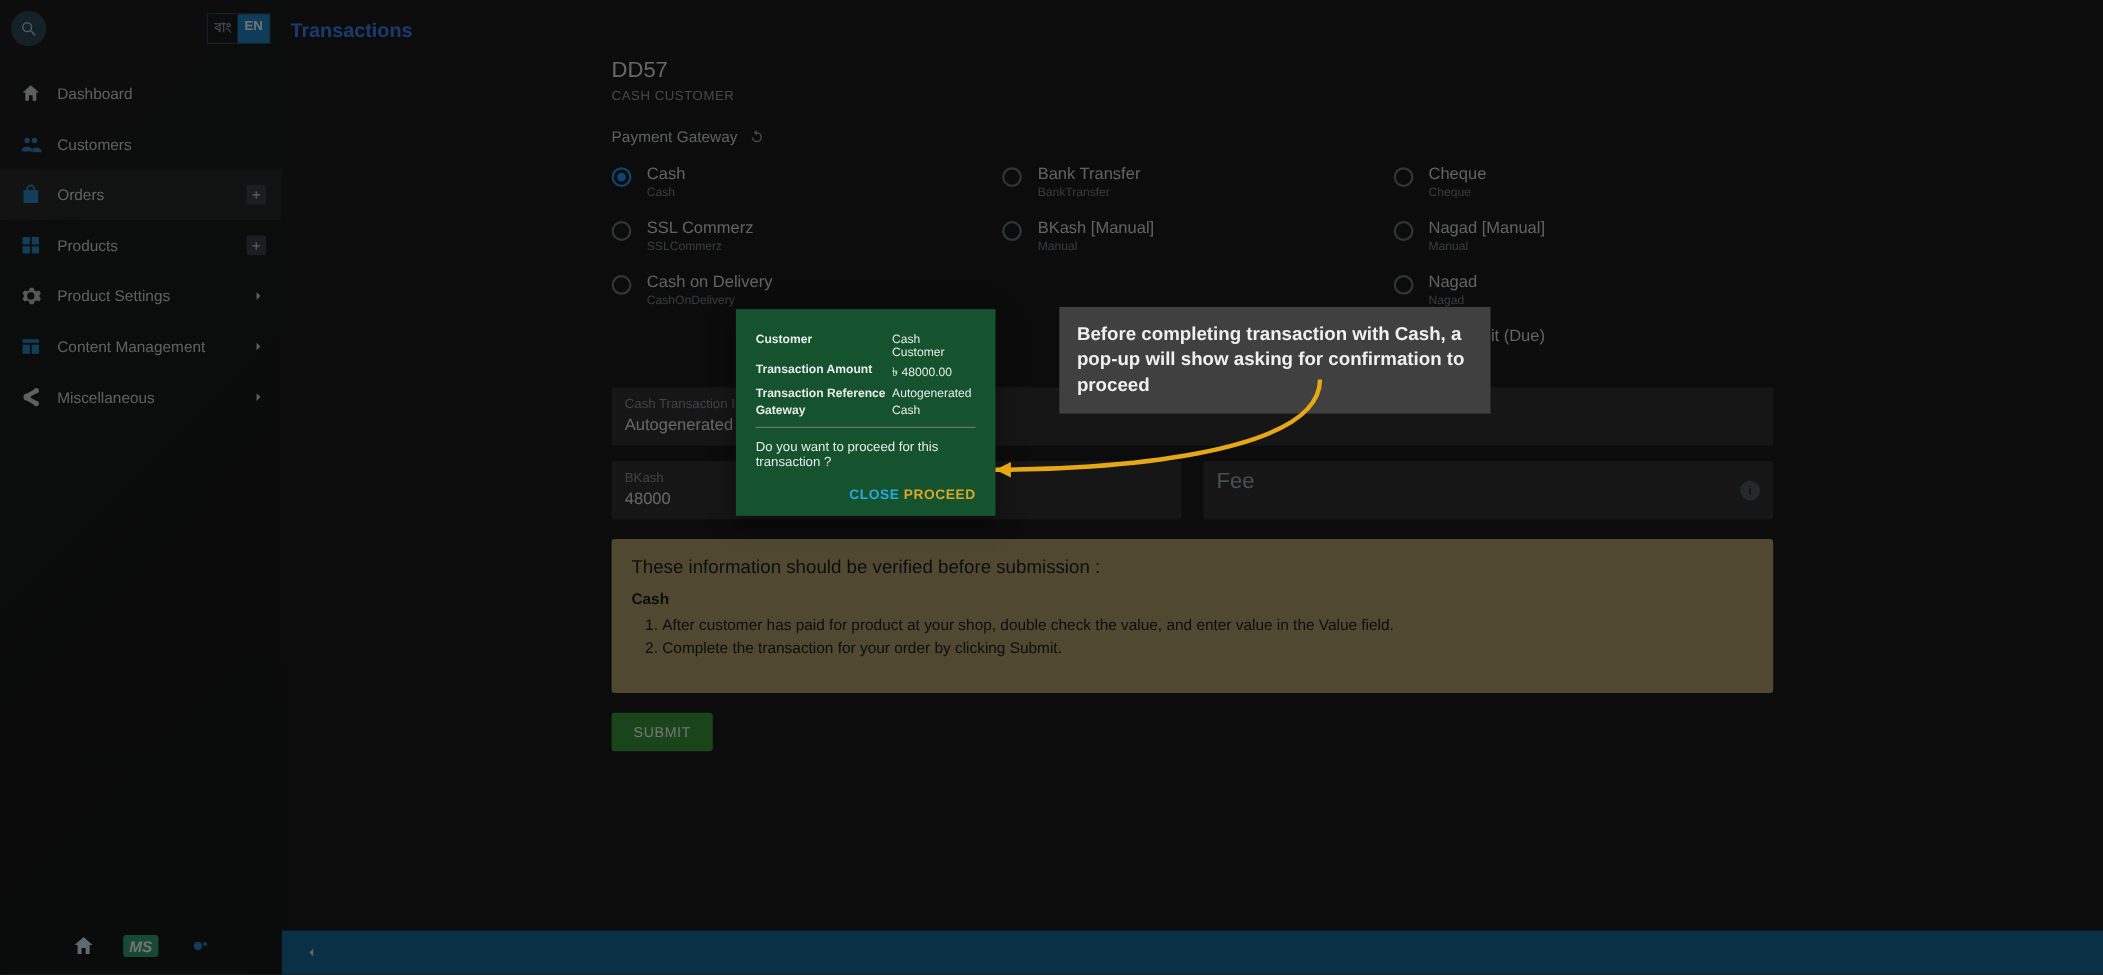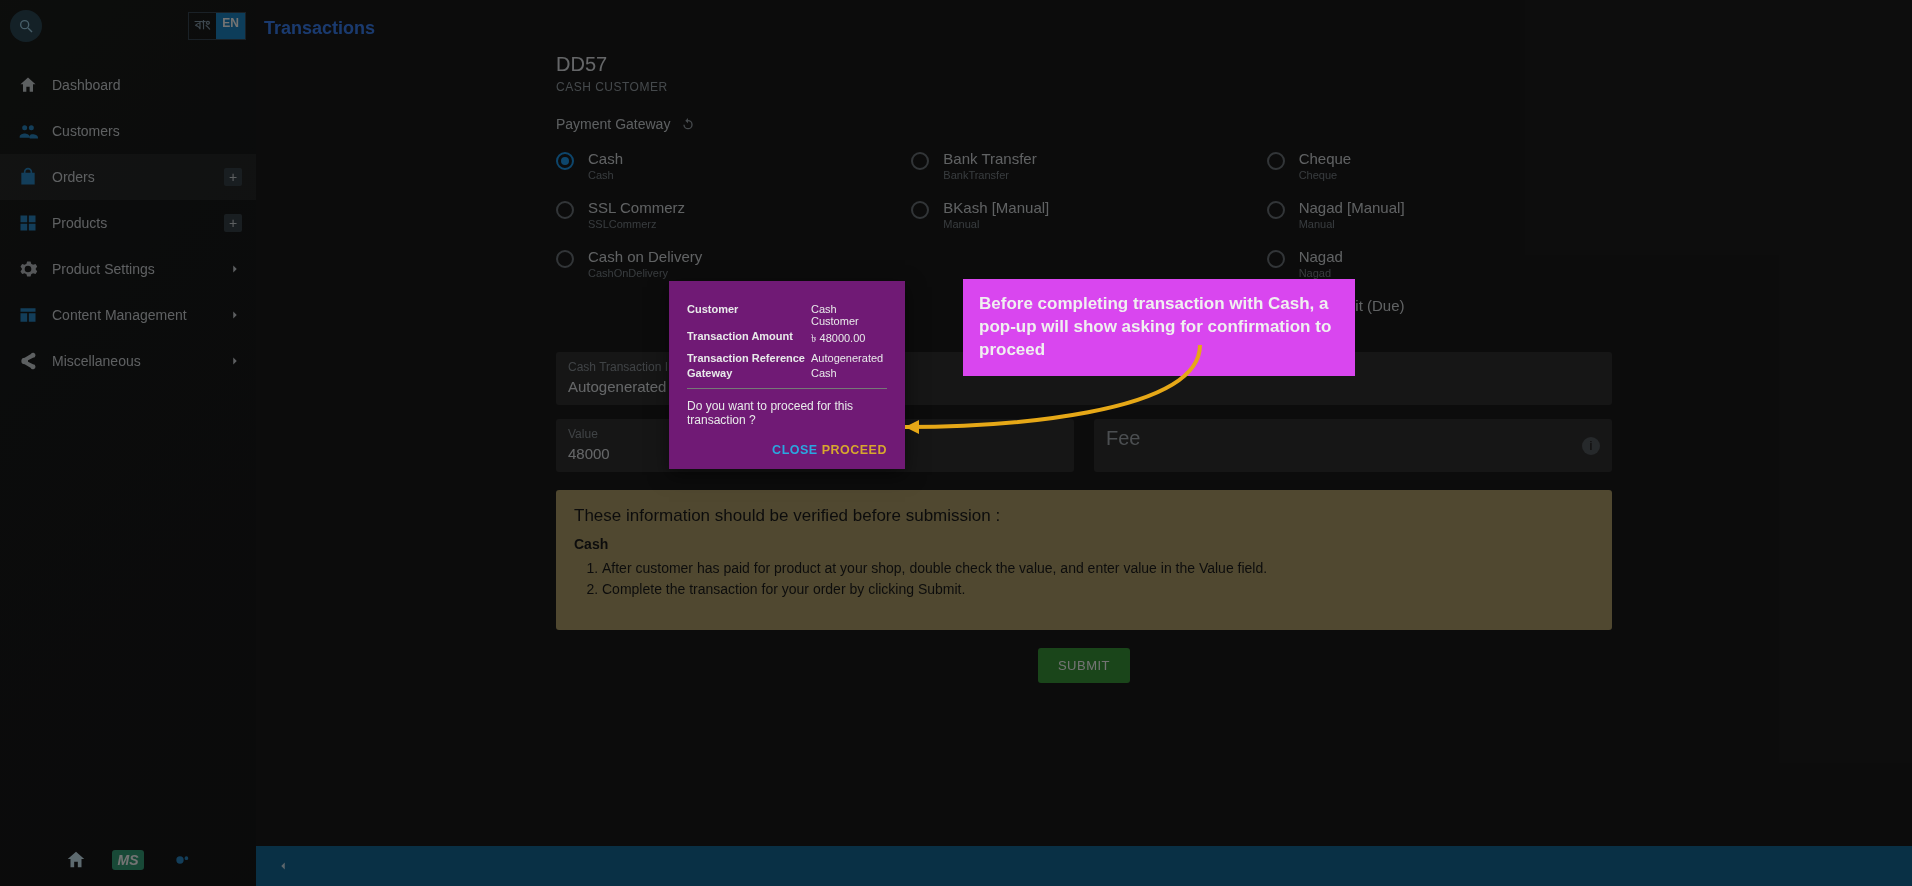--- a/index.html
+++ b/index.html
@@ -108,51 +108,51 @@
     font-size:12px; font-weight:700; display:flex; align-items:center; justify-content:center;
   }
   
   .instructions {
     margin-top:18px; background:#b1a06a; color:#1c1c1c;
     border-radius:3px; padding:16px 18px 30px 18px;
   }
   .instructions h3 { font-weight:400; font-size:17px; margin-bottom:10px;}
   .instructions .sub { font-weight:600; font-size:14px; margin-bottom:6px;}
   .instructions ol { margin-left:28px; font-size:14px; line-height:1.5;}
-  .submit-row { display:flex; justify-content:center; margin-top:18px;}
+  .submit-row { display:flex; justify-content:flex-start; margin-top:18px;}
   .submit-btn {
     background:#3b9a3b; color:#fff; border:none; padding:10px 20px;
     font-size:13px; letter-spacing:.5px; border-radius:3px;
   }
   
   .bottom-bar {
     position:absolute; left:256px; right:0; bottom:0; height:40px;
     background:#156a99; display:flex; align-items:center; padding:0 20px;
     z-index:5;
   }
   .bottom-bar .chev-left { color:#cfe4f0; }
   
   .dialog {
     position:absolute; left:669px; top:281px; width:236px;
-    background:#701a75; color:#e8eaea; font-size:11px;
+    background:#14532d; color:#e8eaea; font-size:11px;
     padding:20px 18px 12px 18px; z-index:100;
     box-shadow:0 6px 18px rgba(0,0,0,.5);
   }
   .dialog table { width:100%; border-collapse:collapse;}
   .dialog td { padding:1.5px 0; vertical-align:top;}
   .dialog td:first-child { color:#e8eaea; font-weight:600; white-space:nowrap; padding-right:6px;}
   .dialog hr { border:none; border-top:1px solid #767877; margin:8px 0 10px 0;}
   .dialog .q { font-size:12px; margin:8px 0 16px 0;}
   .dialog .actions { display:flex; justify-content:flex-end; gap:4px; font-size:12.5px; font-weight:700; letter-spacing:.5px;}
   .dialog .close   { color:#2aa7e0; }
   .dialog .proceed { color:#d7a72e; }
   
   .callout {
     position:absolute; left:963px; top:279px; width:392px;
-    background:#d946ef; color:#f0f0f0; font-size:17px; font-weight:600;
+    background:#404040; color:#f0f0f0; font-size:17px; font-weight:600;
     padding:14px 16px; line-height:1.35; z-index:100;
   }
   
   .arrow-svg {
     position:absolute; left:880px; top:325px; width:330px; height:120px;
     z-index:100; pointer-events:none;
   }
   
   svg { display:block; }
 </style>
@@ -355,21 +355,21 @@
       </div>
     </div>
 
     <div class="field" style="margin-bottom:14px;">
       <span class="lbl">Cash Transaction ID</span>
       <span class="val">Autogenerated</span>
     </div>
 
     <div class="fields-row">
       <div class="field">
-        <span class="lbl">Value</span>
+        <span class="lbl">BKash</span>
         <span class="val">48000</span>
       </div>
       <div class="field fee">
         <span class="lbl">Fee</span>
         <span class="info-dot">i</span>
       </div>
     </div>
 
     <div class="instructions">
       <h3>These information should be verified before submission :</h3>

